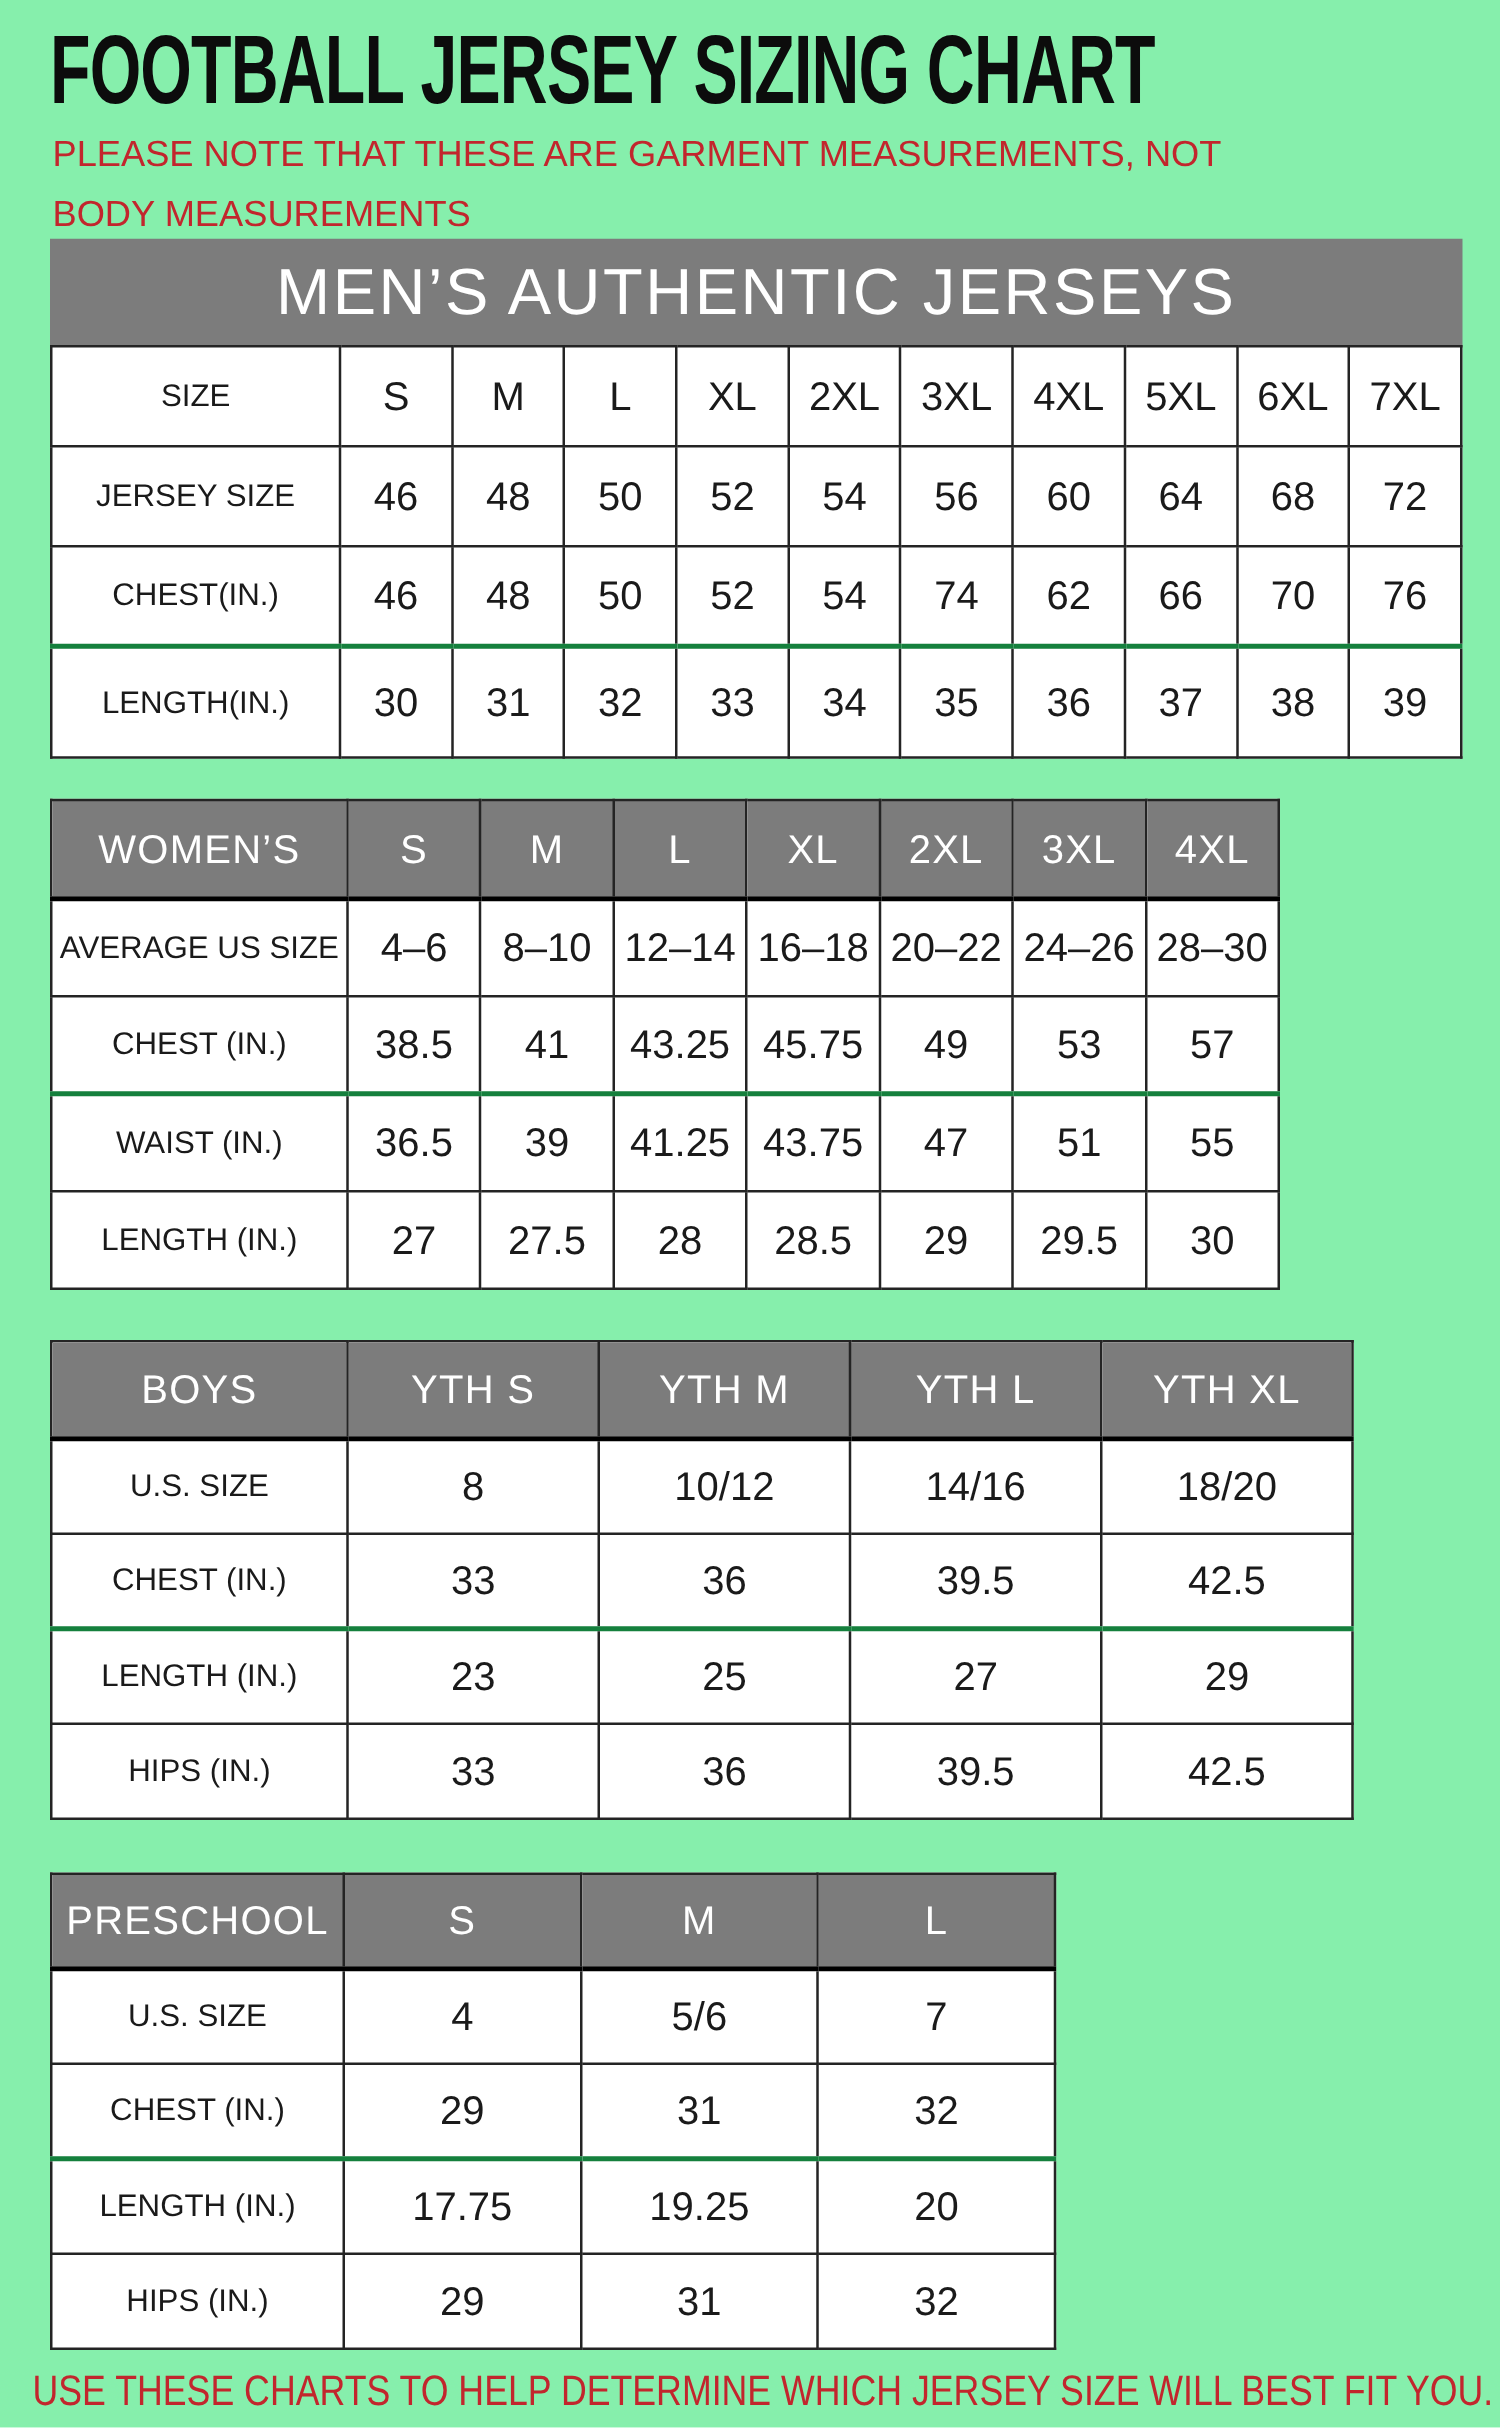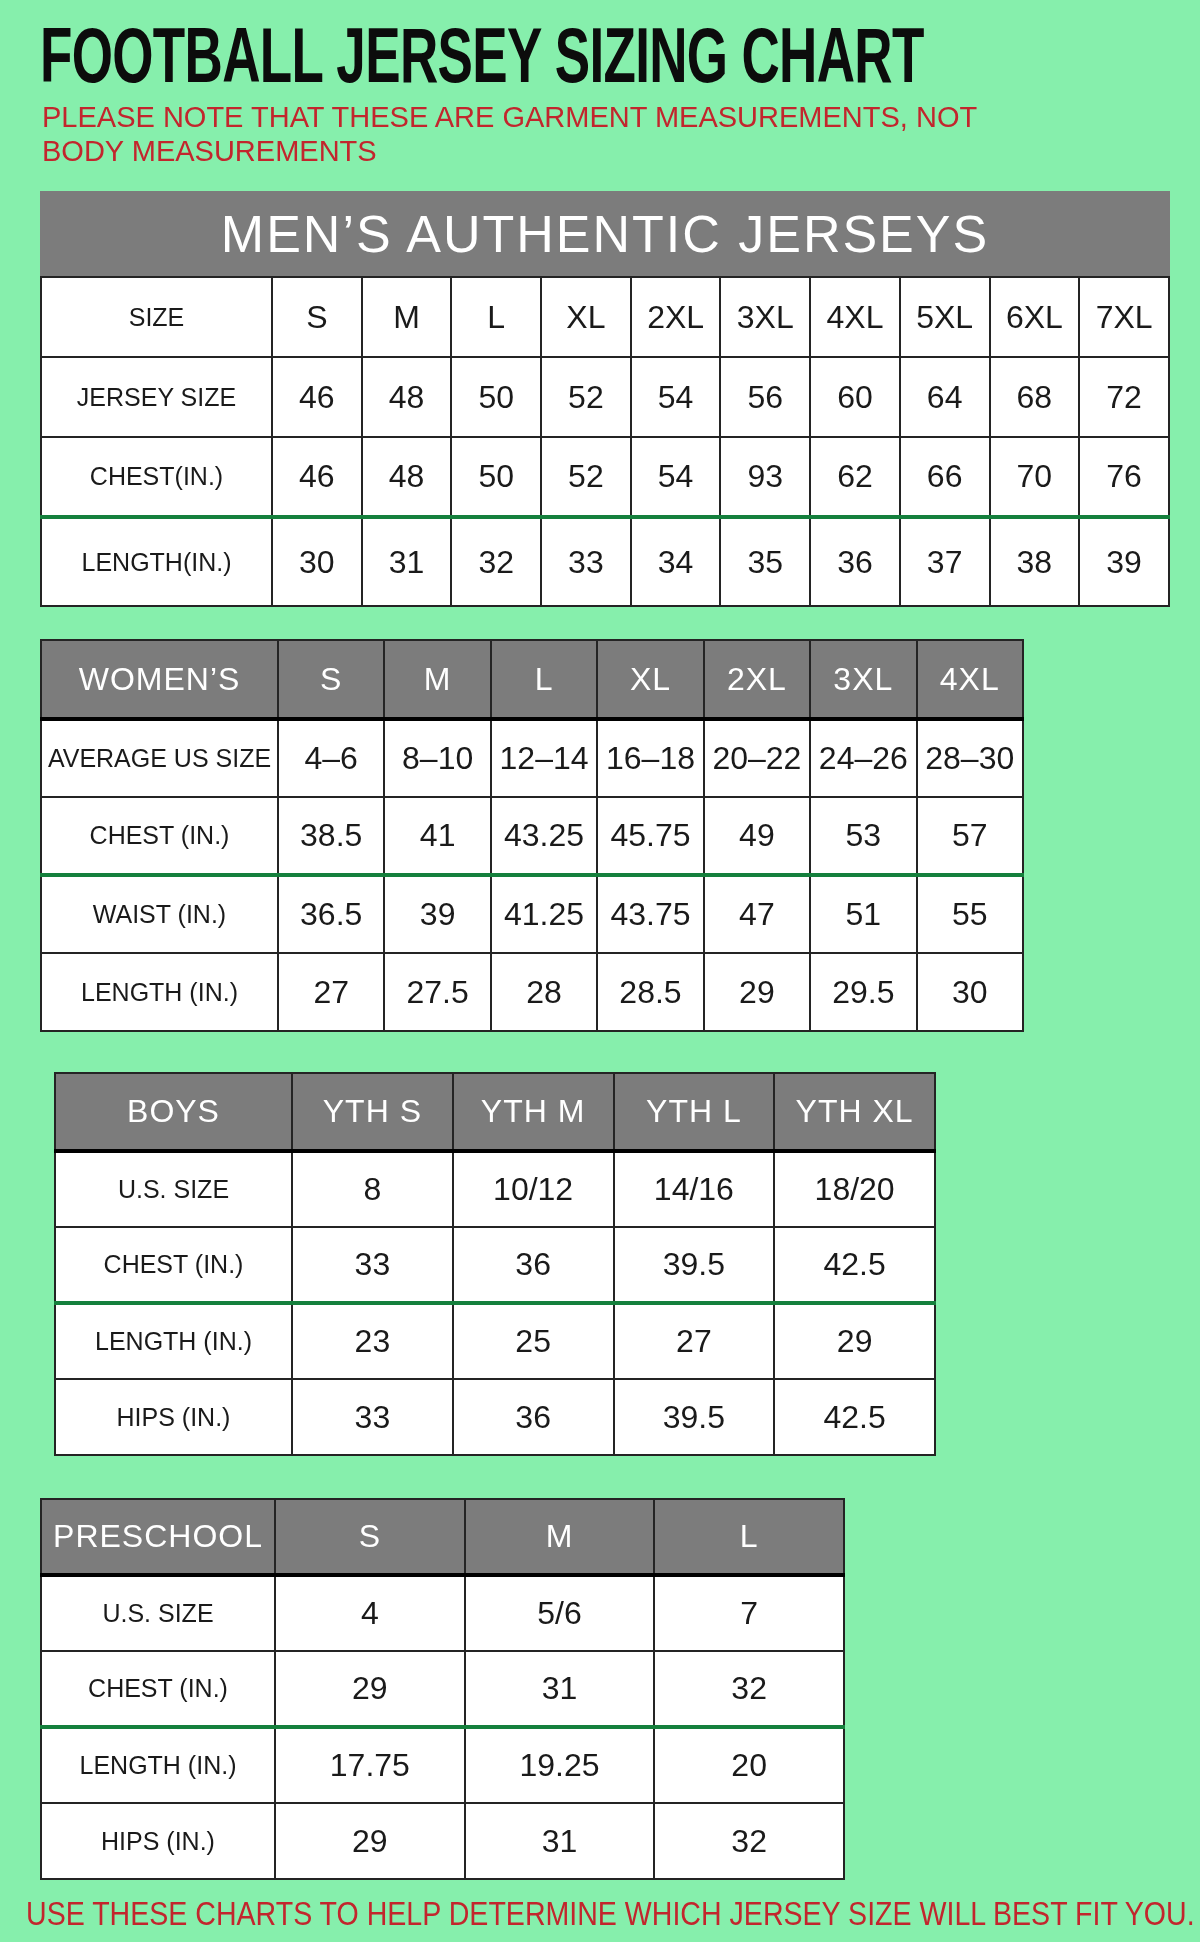--- a/index.html
+++ b/index.html
@@ -8,21 +8,21 @@
     font-family:"Liberation Sans",sans-serif;color:#161616;overflow:hidden;
   }
   .title{
     position:absolute;left:40px;top:16px;margin:0;
     font-size:78px;line-height:78px;font-weight:bold;letter-spacing:-1px;
     color:#0c0c0c;white-space:nowrap;
     transform:scaleX(0.68);transform-origin:left top;
   }
   .note{
     position:absolute;left:42px;top:100px;width:940px;margin:0;
-    font-size:29px;line-height:34px;color:#c2262d;
+    font-size:29px;line-height:48px;color:#c2262d;
   }
   .banner{
     position:absolute;left:40px;top:191px;width:1130px;height:85px;
     background:#7c7c7c;color:#ffffff;
     display:flex;align-items:center;justify-content:center;
     font-size:52px;letter-spacing:2px;white-space:nowrap;
   }
   .tbl{position:absolute;border-collapse:collapse;table-layout:fixed;background:#fff;}
   .tbl td{
     border:2px solid #242424;text-align:center;vertical-align:middle;
@@ -38,21 +38,21 @@
   .mens{left:40px;top:276px;width:1130px;}
   .mens tr{height:80px;}
   .mens tr:last-child{height:89px;}
   .mens td:first-child{width:229px;}
 
   .womens{left:40px;top:639px;width:984px;}
   .womens tr{height:78px;}
   .womens tr.hdr{height:79px;}
   .womens td:first-child{width:235px;}
 
-  .boys{left:40px;top:1072px;width:882px;margin-left:14px;}
+  .boys{left:40px;top:1072px;width:1043px;}
   .boys tr{height:76px;}
   .boys tr.hdr{height:78px;}
   .boys td:first-child{width:235px;}
 
   .preschool{left:40px;top:1498px;width:805px;}
   .preschool tr{height:76px;padding-left:34px;}
   .preschool td:first-child{width:232px;}
 
   .footer{
     position:absolute;left:26px;top:1896px;margin:0;
@@ -99,21 +99,21 @@
           <td>68</td>
           <td>72</td>
         </tr>
         <tr>
           <td class="lbl">CHEST(IN.)</td>
           <td>46</td>
           <td>48</td>
           <td>50</td>
           <td>52</td>
           <td>54</td>
-          <td>93</td>
+          <td>74</td>
           <td>62</td>
           <td>66</td>
           <td>70</td>
           <td>76</td>
         </tr>
         <tr>
           <td class="lbl">LENGTH(IN.)</td>
           <td>30</td>
           <td>31</td>
           <td>32</td>

